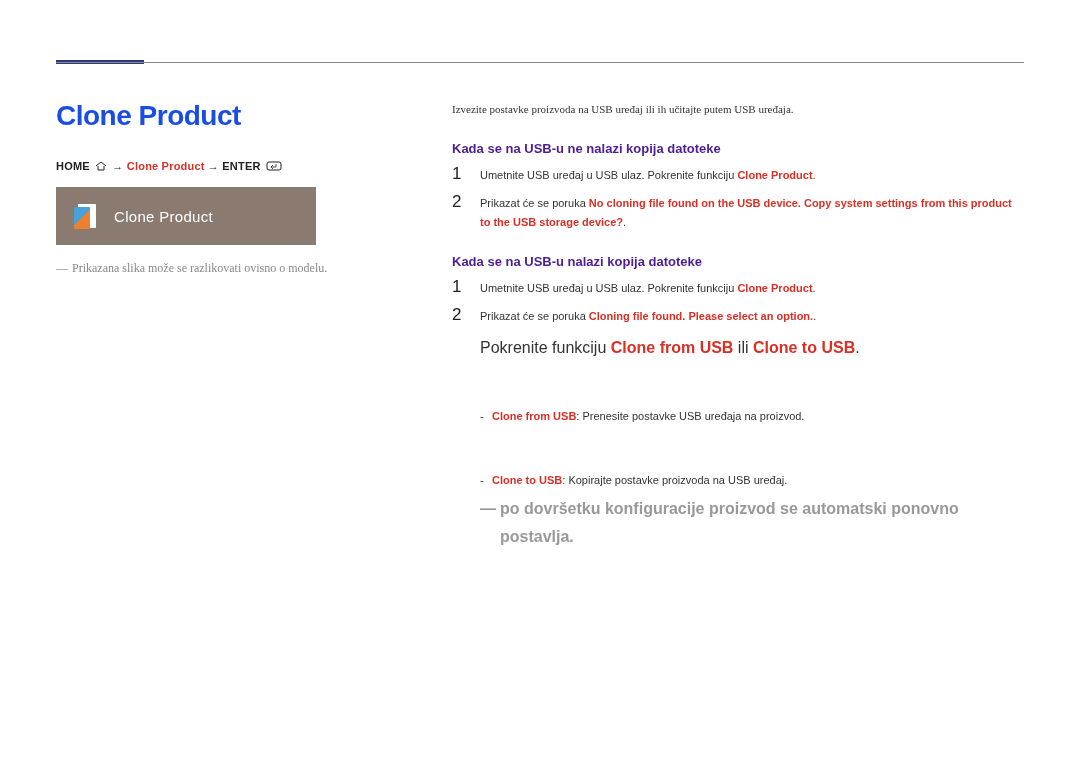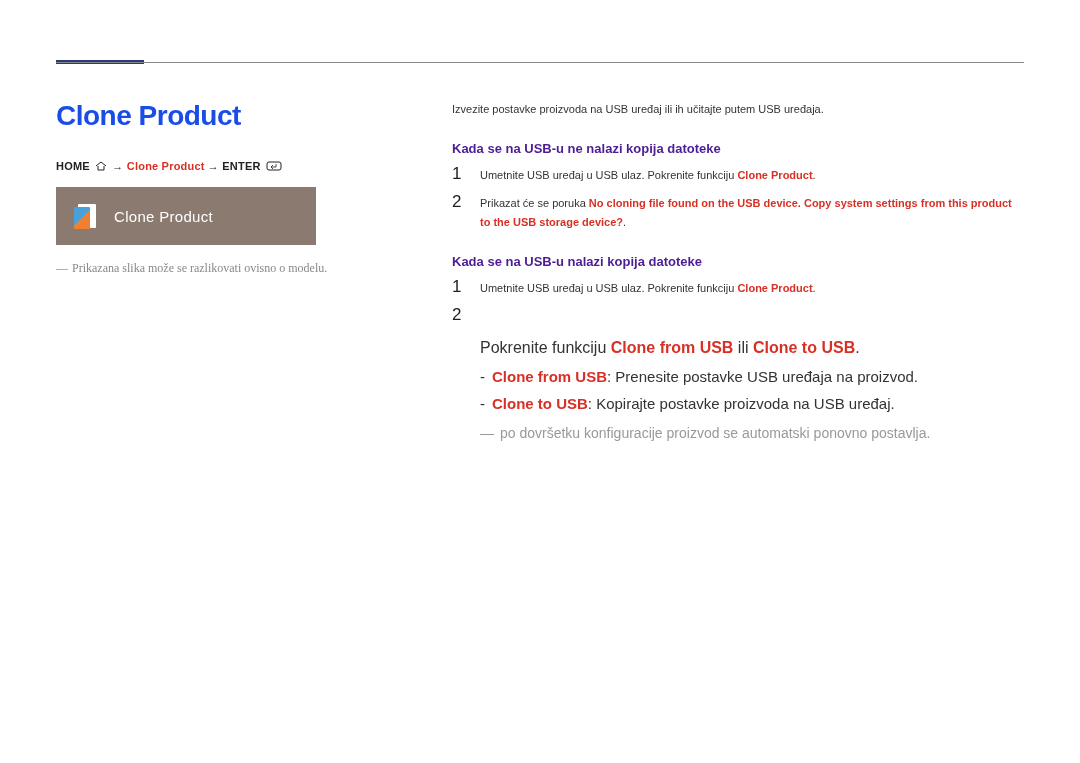--- a/index.html
+++ b/index.html
@@ -102,20 +102,21 @@
       position: absolute;
       top: 100px;
       left: 452px;
       right: 56px;
     }
     .intro p {
       font-size: 11px;
       color: #333;
       line-height: 1.7;
       margin-bottom: 1px;
+      font-family: Liberation Serif, serif;
     }
     .section-heading {
       font-size: 13px;
       font-weight: 700;
       color: #4c1d95;
       margin-top: 22px;
       margin-bottom: 8px;
     }
     .step {
       display: flex;
@@ -138,41 +139,43 @@
     }
     .red { color: #d93025; font-weight: 700; }
     .sub-line {
       font-size: 16px;
       color: #333;
       line-height: 1.8;
       margin-left: 28px;
       margin-top: 6px;
     }
     .sub-bullet {
-      font-size: 15px;
+      font-size: 11px;
       color: #333;
       line-height: 1.8;
       margin-left: 28px;
       position: relative;
       padding-left: 12px;
+      margin-top: 44px;
     }
     .sub-bullet::before {
       content: "-";
       position: absolute;
       left: 0;
       color: #333;
     }
     .sub-note {
-      font-size: 14px;
+      font-size: 16px;
       color: #999;
       line-height: 1.8;
       margin-left: 28px;
       position: relative;
       padding-left: 20px;
       margin-top: 4px;
+      font-weight: bold;
     }
     .sub-note::before {
       content: "―";
       position: absolute;
       left: 0;
       color: #999;
     }
     .home-icon-svg { vertical-align: -2px; margin: 0 2px; }
     .enter-icon-svg { vertical-align: -2px; margin: 0 2px; }
   </style>
@@ -240,20 +243,23 @@
 
   <div class="step">
     <div class="step-num">1</div>
     <div class="step-body">
       <span>Umetnite USB uređaj u USB ulaz. Pokrenite funkciju </span><span class="red">Clone Product</span><span>.</span>
     </div>
   </div>
 
   <div class="step">
     <div class="step-num">2</div>
+    <div class="step-body">
+      <span>Prikazat će se poruka </span><span class="red">Cloning file found. Please select an option.</span><span>.</span>
+    </div>
   </div>
 
   <div class="sub-line">
     <span>Pokrenite funkciju </span><span class="red">Clone from USB</span><span> ili </span><span class="red">Clone to USB</span><span>.</span>
   </div>
 
   <div class="sub-bullet">
     <span class="red">Clone from USB</span><span>: Prenesite postavke USB uređaja na proizvod.</span>
   </div>
 

